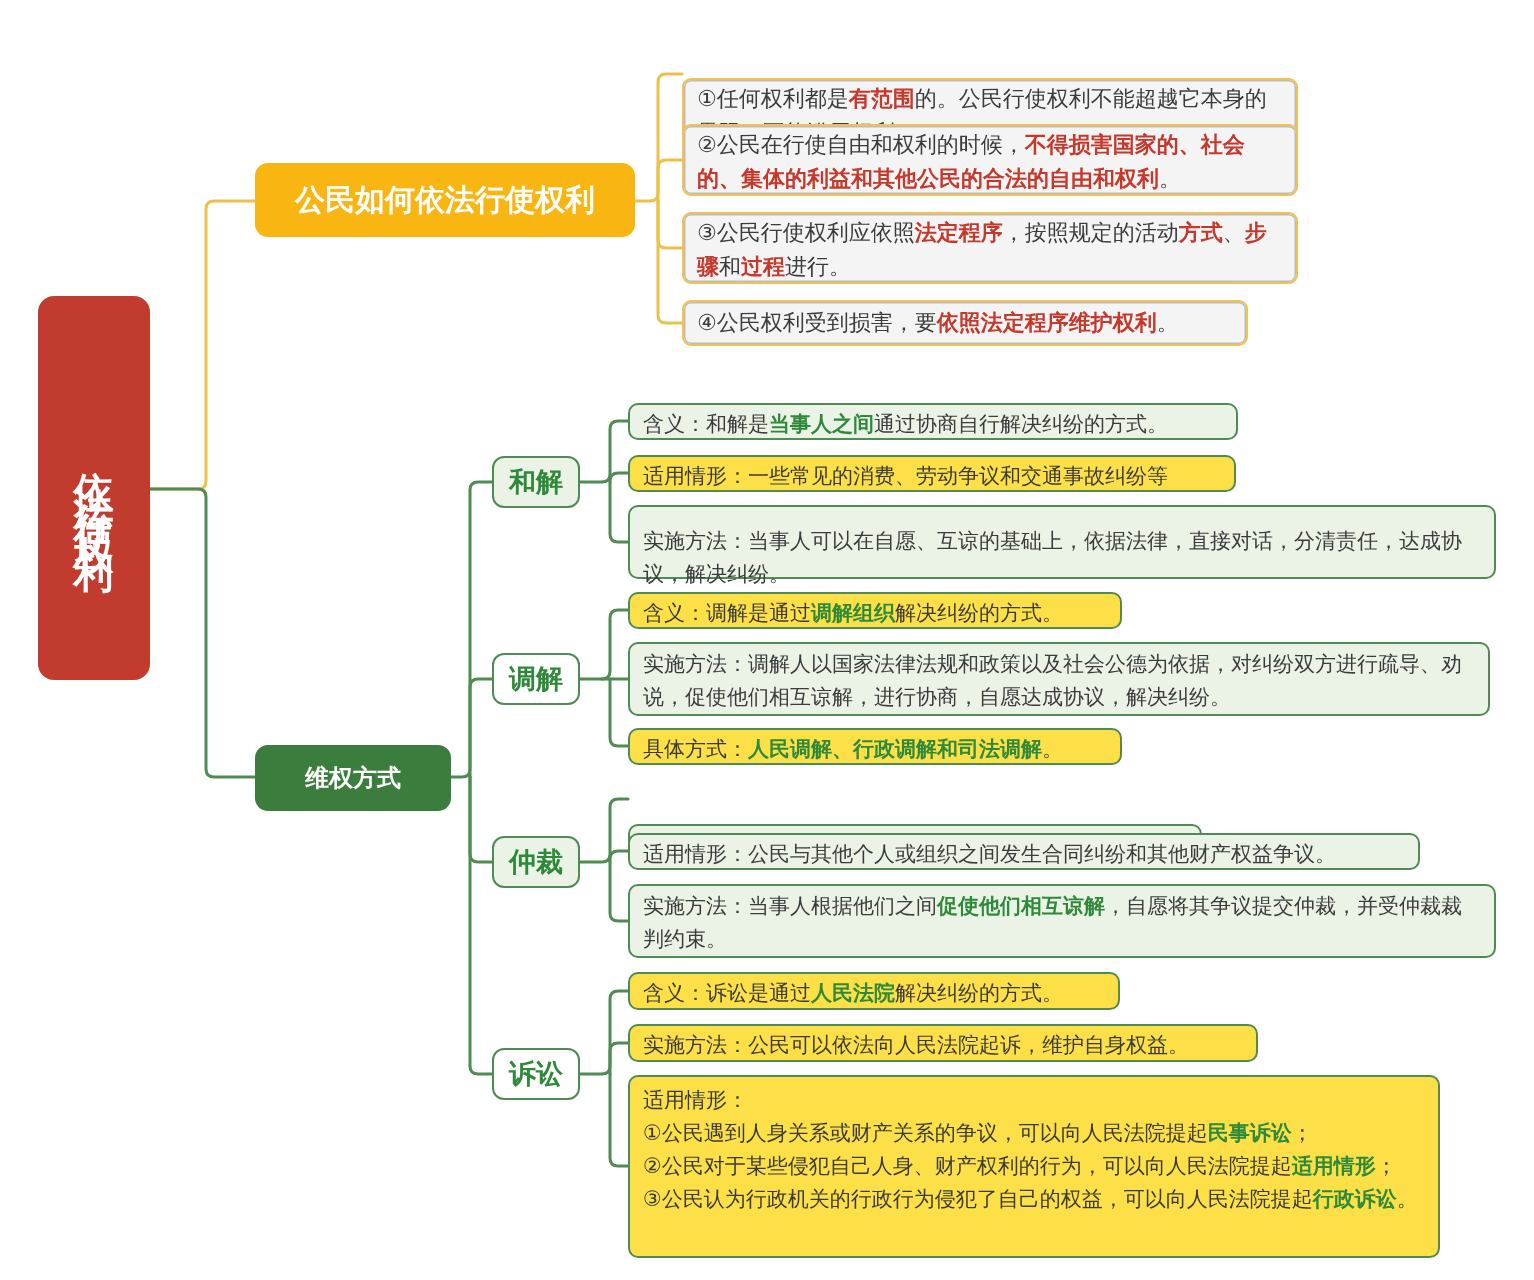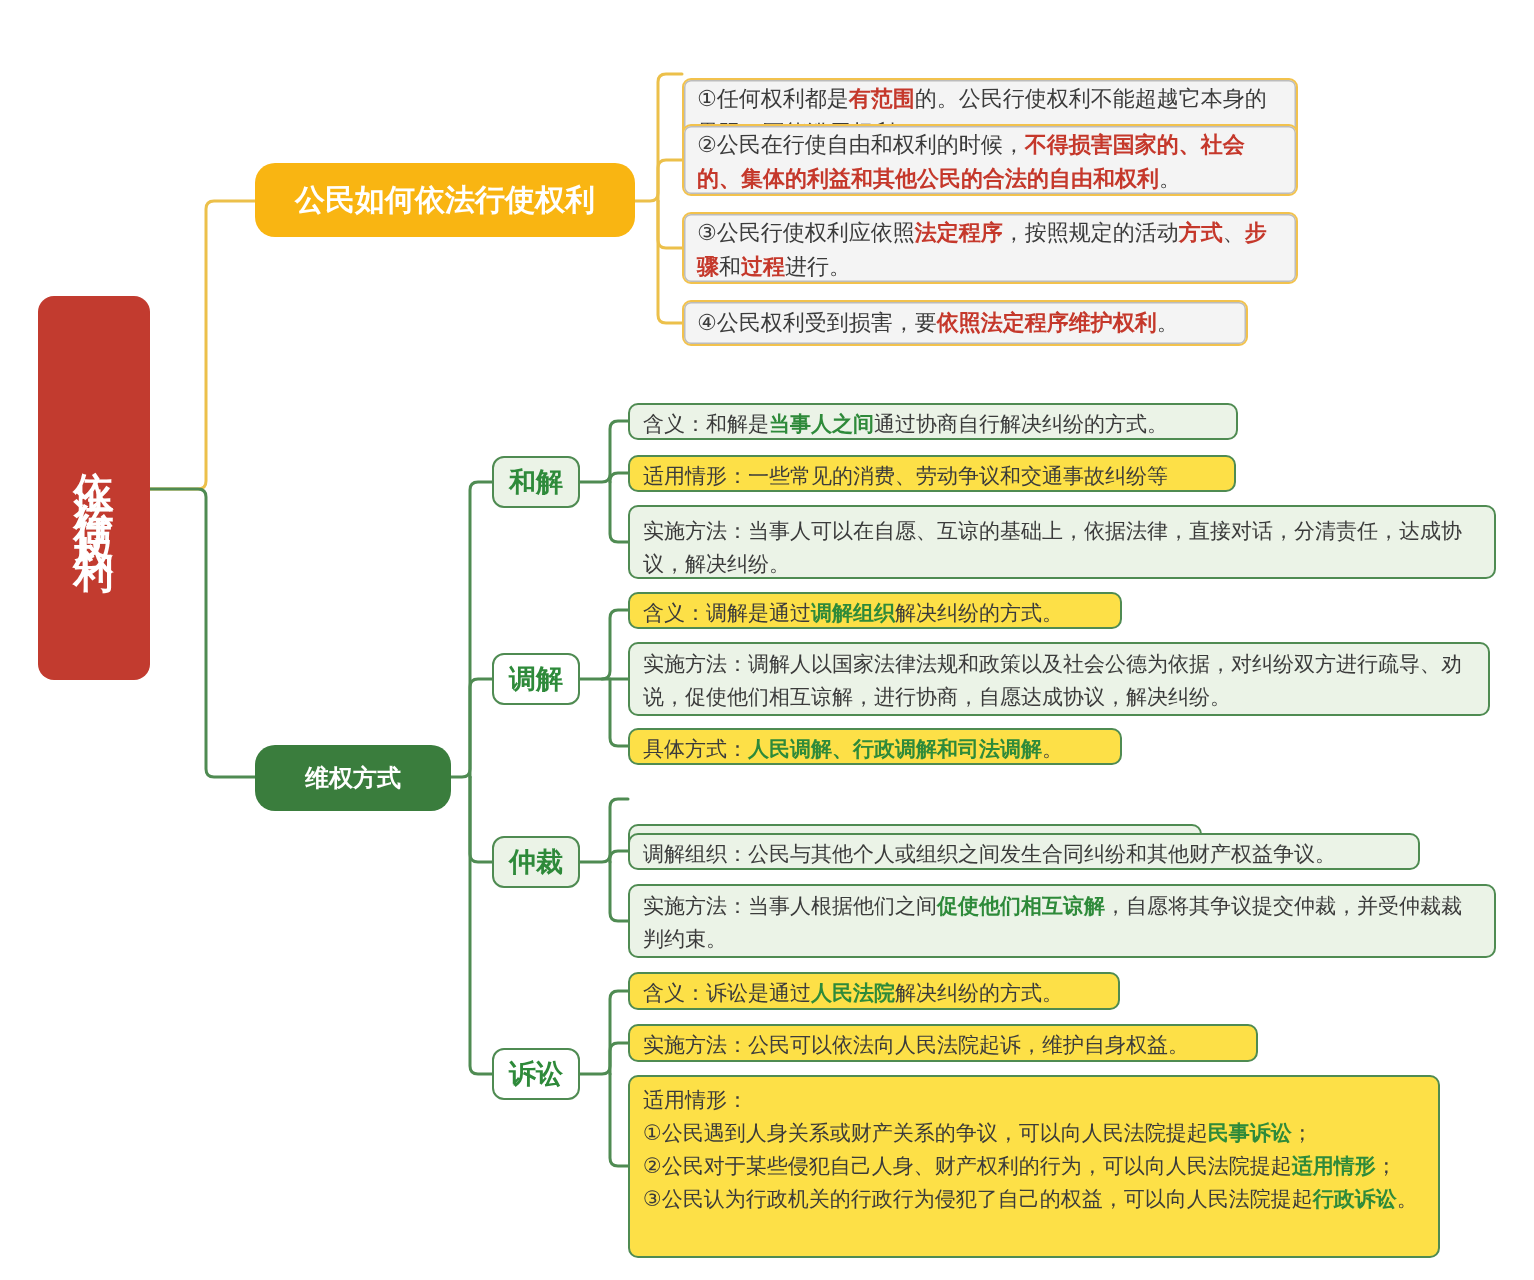--- a/index.html
+++ b/index.html
@@ -7,21 +7,21 @@
   svg.wires{position:absolute;left:0;top:0;width:1534px;height:1280px;z-index:0;}
 
   
   .root{position:absolute;left:38px;top:296px;width:112px;height:384px;background:var(--rootbg);
         border-radius:16px;display:flex;align-items:center;justify-content:center;z-index:2;}
   .root .vtext{writing-mode:vertical-rl;text-orientation:upright;color:#ffffff;font-weight:700;
         font-size:40px;letter-spacing:16px;line-height:1;}
 
   
   .topic{position:absolute;display:flex;align-items:center;justify-content:center;color:#fff;
-        font-weight:700;border-radius:20px;z-index:2;}
+        font-weight:700;border-radius:13px;z-index:2;}
   .topic.yellow{left:255px;top:163px;width:380px;height:74px;background:var(--yellow);font-size:30px;}
   .topic.green{left:255px;top:745px;width:196px;height:66px;background:var(--dgreen);font-size:24px;}
 
   
   .mnode{position:absolute;width:88px;height:52px;border:2.5px solid var(--lngreen);border-radius:12px;
         display:flex;align-items:center;justify-content:center;font-size:27px;font-weight:700;
         color:var(--gseg);z-index:2;box-sizing:border-box;}
   .mnode.tint{background:var(--tint);}
   .mnode.plain{background:#ffffff;}
 
@@ -82,30 +82,30 @@
   <div class="ybox" style="left:682px;top:212px;width:616px;height:72px;"><span>③公民行使权利应依照</span><span style="color: rgb(197, 56, 43); font-weight: 700;">法定程序</span><span>，按照规定的活动</span><span style="color: rgb(197, 56, 43); font-weight: 700;">方式</span><span>、</span><span style="color: rgb(197, 56, 43); font-weight: 700;">步骤</span><span>和</span><span style="color: rgb(197, 56, 43); font-weight: 700;">过程</span><span>进行。</span></div>
   <div class="ybox" style="left:682px;top:300px;width:566px;height:46px;padding-top:4px;"><span>④公民权利受到损害，要</span><span style="color: rgb(197, 56, 43); font-weight: 700;">依照法定程序维护权利</span><span>。</span></div>
 
   <div class="topic green">
     <span>维权方式</span>
   </div>
 
   <div class="mnode tint" style="left:492px;top:456px;">和解</div>
   <div class="gbox tint" style="left:628px;top:403px;width:610px;height:37px;"><span>含义：和解是</span><span style="color: rgb(46, 138, 58); font-weight: 700;">当事人之间</span><span>通过协商自行解决纠纷的方式。</span></div>
   <div class="gbox plain" style="left:628px;top:455px;width:608px;height:37px;"><span>适用情形：一些常见的消费、劳动争议和交通事故纠纷等</span></div>
-  <div class="gbox tint" style="left:628px;top:505px;width:868px;height:74px;padding-top:7px;"><span>实施方法：当事人可以在自愿、互谅的基础上，依据法律，直接对话，分清责任，达成协议，解决纠纷。</span></div>
+  <div class="gbox tint" style="left:628px;top:505px;width:868px;height:74px;padding-top:17px;"><span>实施方法：当事人可以在自愿、互谅的基础上，依据法律，直接对话，分清责任，达成协议，解决纠纷。</span></div>
 
   <div class="mnode plain" style="left:492px;top:653px;">调解</div>
   <div class="gbox plain" style="left:628px;top:592px;width:494px;height:37px;"><span>含义：调解是通过</span><span style="color: rgb(46, 138, 58); font-weight: 700;">调解组织</span><span>解决纠纷的方式。</span></div>
   <div class="gbox tint" style="left:628px;top:642px;width:862px;height:74px;padding-top:3px;"><span>实施方法：调解人以国家法律法规和政策以及社会公德为依据，对纠纷双方进行疏导、劝说，促使他们相互谅解，进行协商，自愿达成协议，解决纠纷。</span></div>
   <div class="gbox plain" style="left:628px;top:728px;width:494px;height:37px;"><span>具体方式：</span><span style="color: rgb(46, 138, 58); font-weight: 700;">人民调解、行政调解和司法调解</span><span>。</span></div>
 
   <div class="mnode tint" style="left:492px;top:836px;">仲裁</div>
   <div class="gbox tint" style="left:628px;top:801px;width:574px;height:37px;margin-top:23px;"><span>含义：仲裁是通过</span><span style="color: rgb(46, 138, 58); font-weight: 700;">仲裁机构</span><span>解决纠纷的方式。</span></div>
-  <div class="gbox tint" style="left:628px;top:833px;width:792px;height:37px;"><span>调解组织：公民与其他个人或组织之间发生合同纠纷和其他财产权益争议。</span></div>
+  <div class="gbox tint" style="left:628px;top:833px;width:792px;height:37px;"><span>适用情形：公民与其他个人或组织之间发生合同纠纷和其他财产权益争议。</span></div>
   <div class="gbox tint" style="left:628px;top:884px;width:868px;height:74px;padding-top:3px;"><span>实施方法：当事人根据他们之间</span><span style="color: rgb(46, 138, 58); font-weight: 700;">促使他们相互谅解</span><span>，自愿将其争议提交仲裁，并受仲裁裁判约束。</span></div>
 
   <div class="mnode plain" style="left:492px;top:1048px;">诉讼</div>
   <div class="gbox plain" style="left:628px;top:972px;width:492px;height:38px;"><span>含义：诉讼是通过</span><span style="color: rgb(46, 138, 58); font-weight: 700;">人民法院</span><span>解决纠纷的方式。</span></div>
   <div class="gbox plain" style="left:628px;top:1024px;width:630px;height:38px;"><span>实施方法：公民可以依法向人民法院起诉，维护自身权益。</span></div>
   <div class="gbox plain" style="left:628px;top:1075px;width:812px;height:183px;padding-top:6px;"><span>适用情形：
 ①公民遇到人身关系或财产关系的争议，可以向人民法院提起</span><span style="color: rgb(46, 138, 58); font-weight: 700;">民事诉讼</span><span>；
 ②公民对于某些侵犯自己人身、财产权利的行为，可以向人民法院提起</span><span style="color: rgb(46, 138, 58); font-weight: 700;">适用情形</span><span>；
 ③公民认为行政机关的行政行为侵犯了自己的权益，可以向人民法院提起</span><span style="color: rgb(46, 138, 58); font-weight: 700;">行政诉讼</span><span>。</span></div>
 

